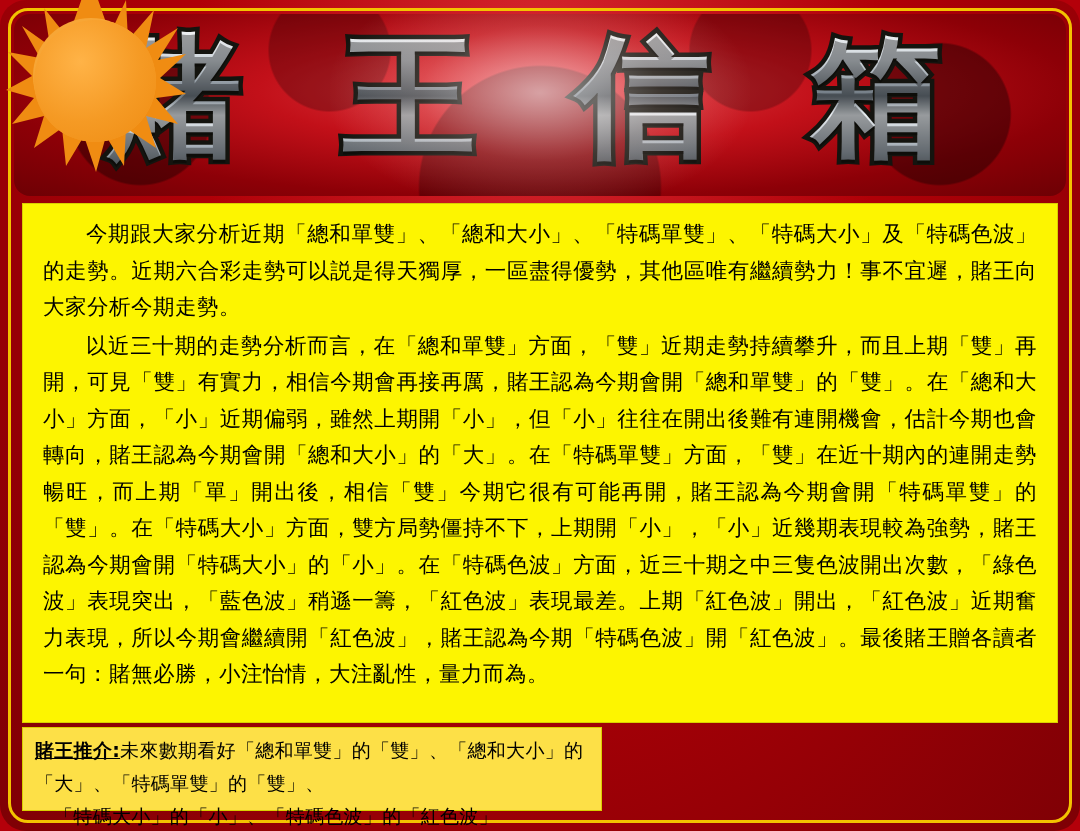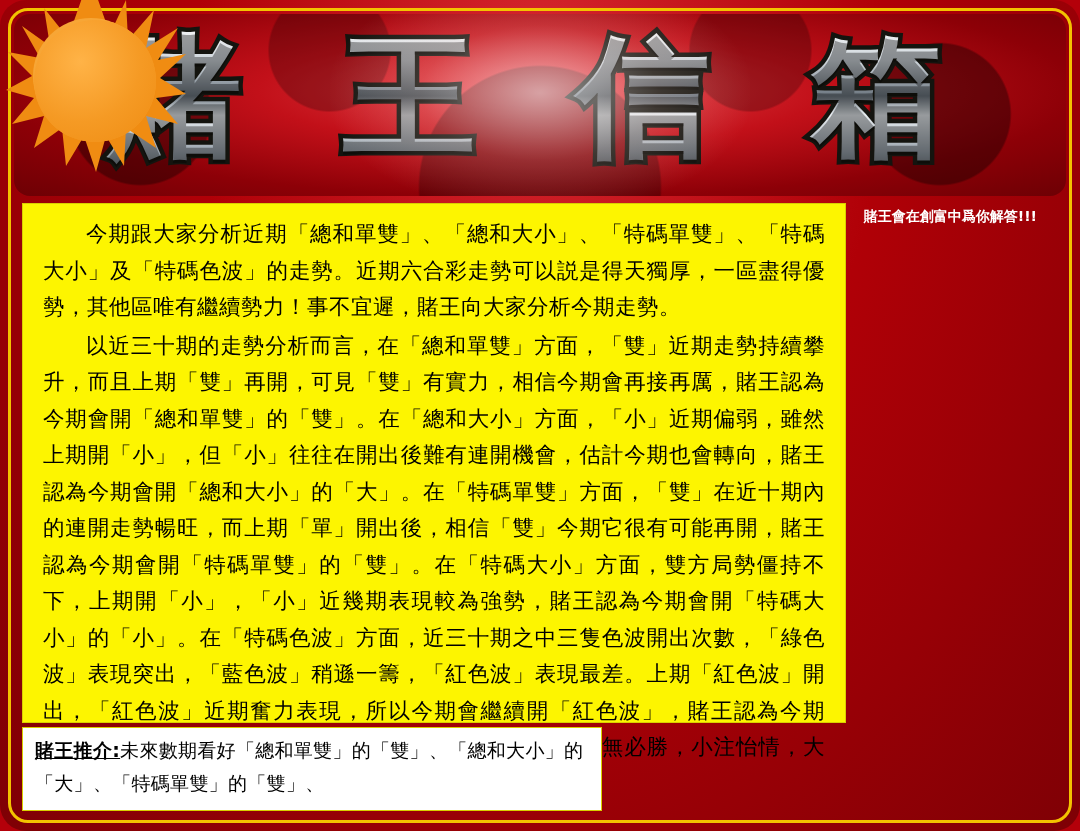--- a/index.html
+++ b/index.html
@@ -131,21 +131,21 @@
     color: #ffffff;
     white-space: nowrap;
   }
   .sub-left { left: 84px; }
   .sub-right { right: 43px; margin-top: 28px; }
   
   .body-box {
     position: absolute;
     left: 22px;
     top: 203px;
-    width: 824px;
+    width: 1036px;
     height: 520px;
     background: #fdf500;
     border: 1px solid #d9d000;
     box-sizing: border-box;
     padding: 12px 20px 10px 20px;
   }
   .para {
     font-family: "DejaVu Sans", "Liberation Sans", sans-serif;
     font-size: 21.5px;
     line-height: 36.5px;
@@ -156,21 +156,21 @@
     text-indent: 2em;
     letter-spacing: 0.5px;
   }
   
   .rec-box {
     position: absolute;
     left: 22px;
     top: 727px;
     width: 580px;
     height: 84px;
-    background: #ffffff;
+    background: #fde047;
     border: 1px solid #d9d000;
     box-sizing: border-box;
     padding: 6px 10px 6px 12px;
   }
   .rec-text {
     font-family: "DejaVu Sans", "Liberation Sans", sans-serif;
     font-size: 19px;
     line-height: 33px;
     color: #000000;
     margin: 0;
@@ -209,15 +209,15 @@
 
   <div class="sub-right">賭王會在創富中爲你解答!!!</div>
 
   <div class="body-box">
     <p class="para">今期跟大家分析近期「總和單雙」、「總和大小」、「特碼單雙」、「特碼大小」及「特碼色波」的走勢。近期六合彩走勢可以説是得天獨厚，一區盡得優勢，其他區唯有繼續勢力！事不宜遲，賭王向大家分析今期走勢。</p>
     <p class="para">以近三十期的走勢分析而言，在「總和單雙」方面，「雙」近期走勢持續攀升，而且上期「雙」再開，可見「雙」有實力，相信今期會再接再厲，賭王認為今期會開「總和單雙」的「雙」。在「總和大小」方面，「小」近期偏弱，雖然上期開「小」，但「小」往往在開出後難有連開機會，估計今期也會轉向，賭王認為今期會開「總和大小」的「大」。在「特碼單雙」方面，「雙」在近十期內的連開走勢暢旺，而上期「單」開出後，相信「雙」今期它很有可能再開，賭王認為今期會開「特碼單雙」的「雙」。在「特碼大小」方面，雙方局勢僵持不下，上期開「小」，「小」近幾期表現較為強勢，賭王認為今期會開「特碼大小」的「小」。在「特碼色波」方面，近三十期之中三隻色波開出次數，「綠色波」表現突出，「藍色波」稍遜一籌，「紅色波」表現最差。上期「紅色波」開出，「紅色波」近期奮力表現，所以今期會繼續開「紅色波」，賭王認為今期「特碼色波」開「紅色波」。最後賭王贈各讀者一句：賭無必勝，小注怡情，大注亂性，量力而為。</p>
   </div>
 
   <div class="rec-box">
     <p class="rec-text"><span class="rec-label">賭王推介:</span><span>未來數期看好「總和單雙」的「雙」、「總和大小」的「大」、「特碼單雙」的「雙」、</span></p>
-    <p class="rec-text"><span class="rec-indent">&nbsp;&nbsp;&nbsp;</span></p>
+    <p class="rec-text"><span class="rec-indent">&nbsp;&nbsp;&nbsp;</span><span>「特碼大小」的「小」、「特碼色波」的「紅色波」</span></p>
   </div>
 </div>
 
 </body></html>

